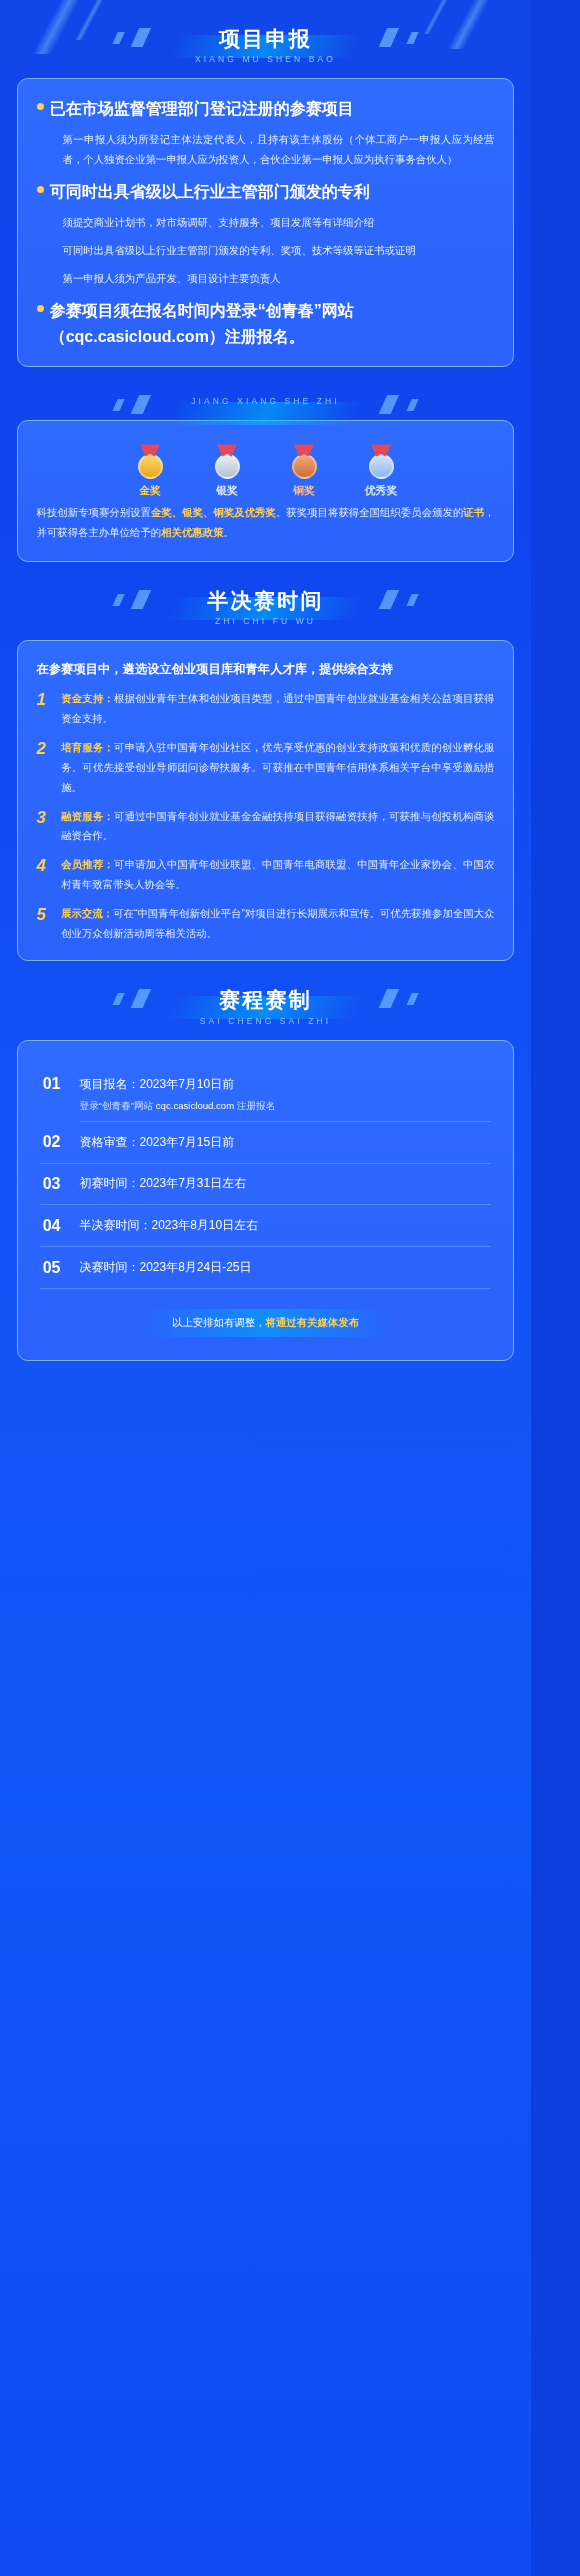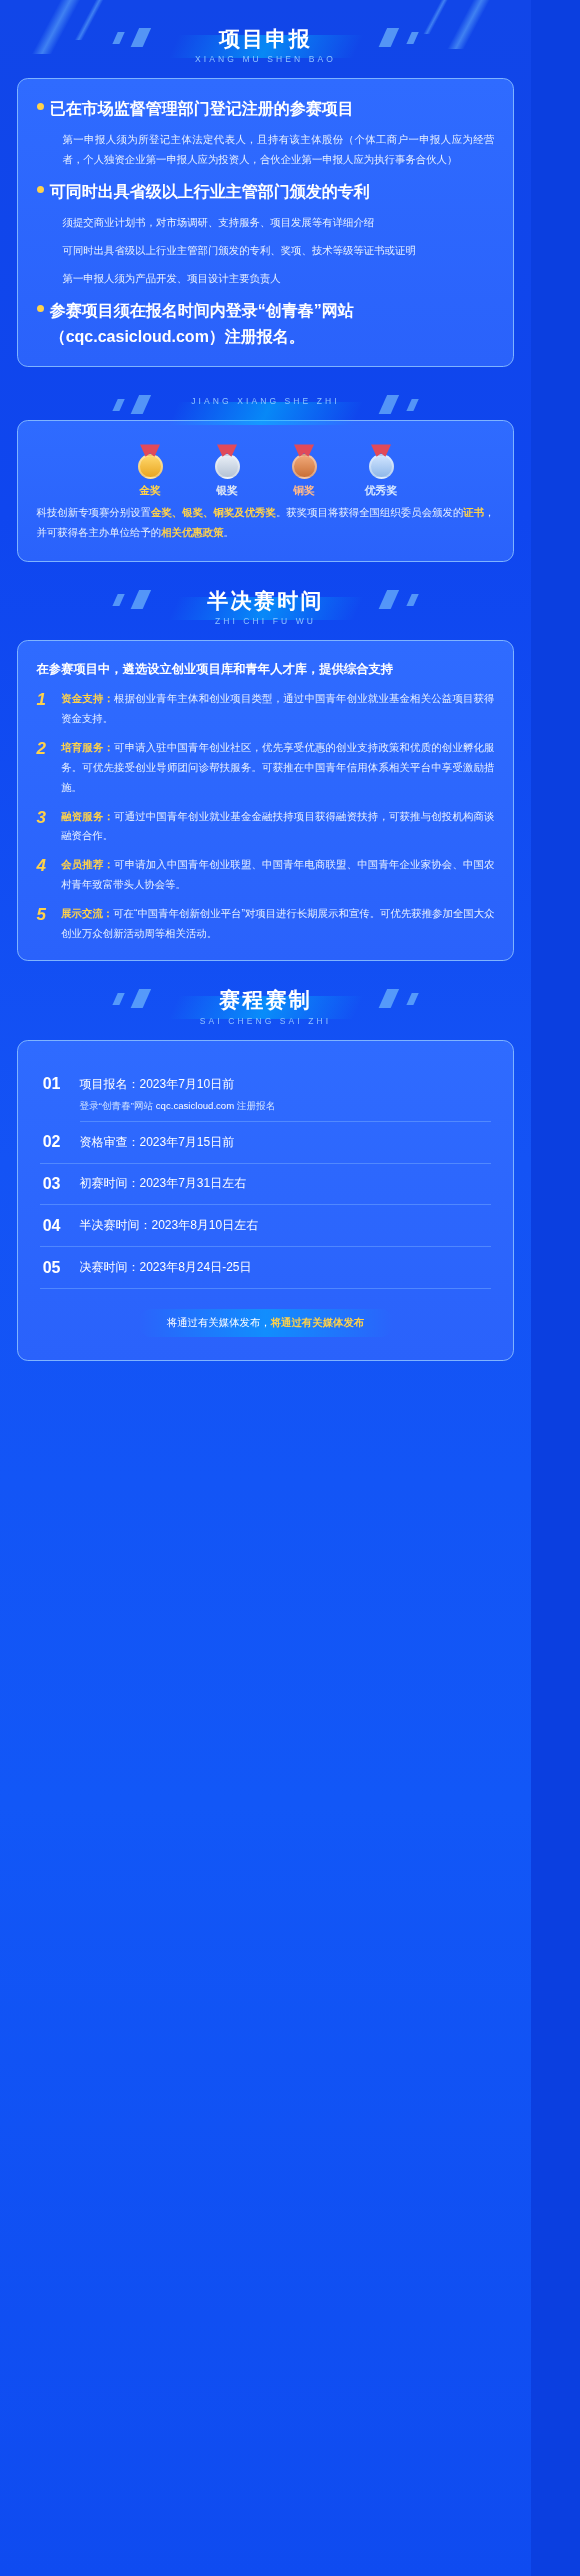--- a/index.html
+++ b/index.html
@@ -375,19 +375,19 @@
       <div class="sitem">
         <div class="no">04</div>
         <div class="lbl">半决赛时间：2023年8月10日左右</div>
       </div>
       <div class="sitem">
         <div class="no">05</div>
         <div class="lbl">决赛时间：2023年8月24日-25日</div>
       </div>
 
       <div class="footnote">
-        <span>将通过有关媒体发布，</span><b>将通过有关媒体发布</b>
+        <span>以上安排如有调整，</span><b>将通过有关媒体发布</b>
       </div>
     </div>
   </div>
 
 </div>
 
 
 </body></html>

